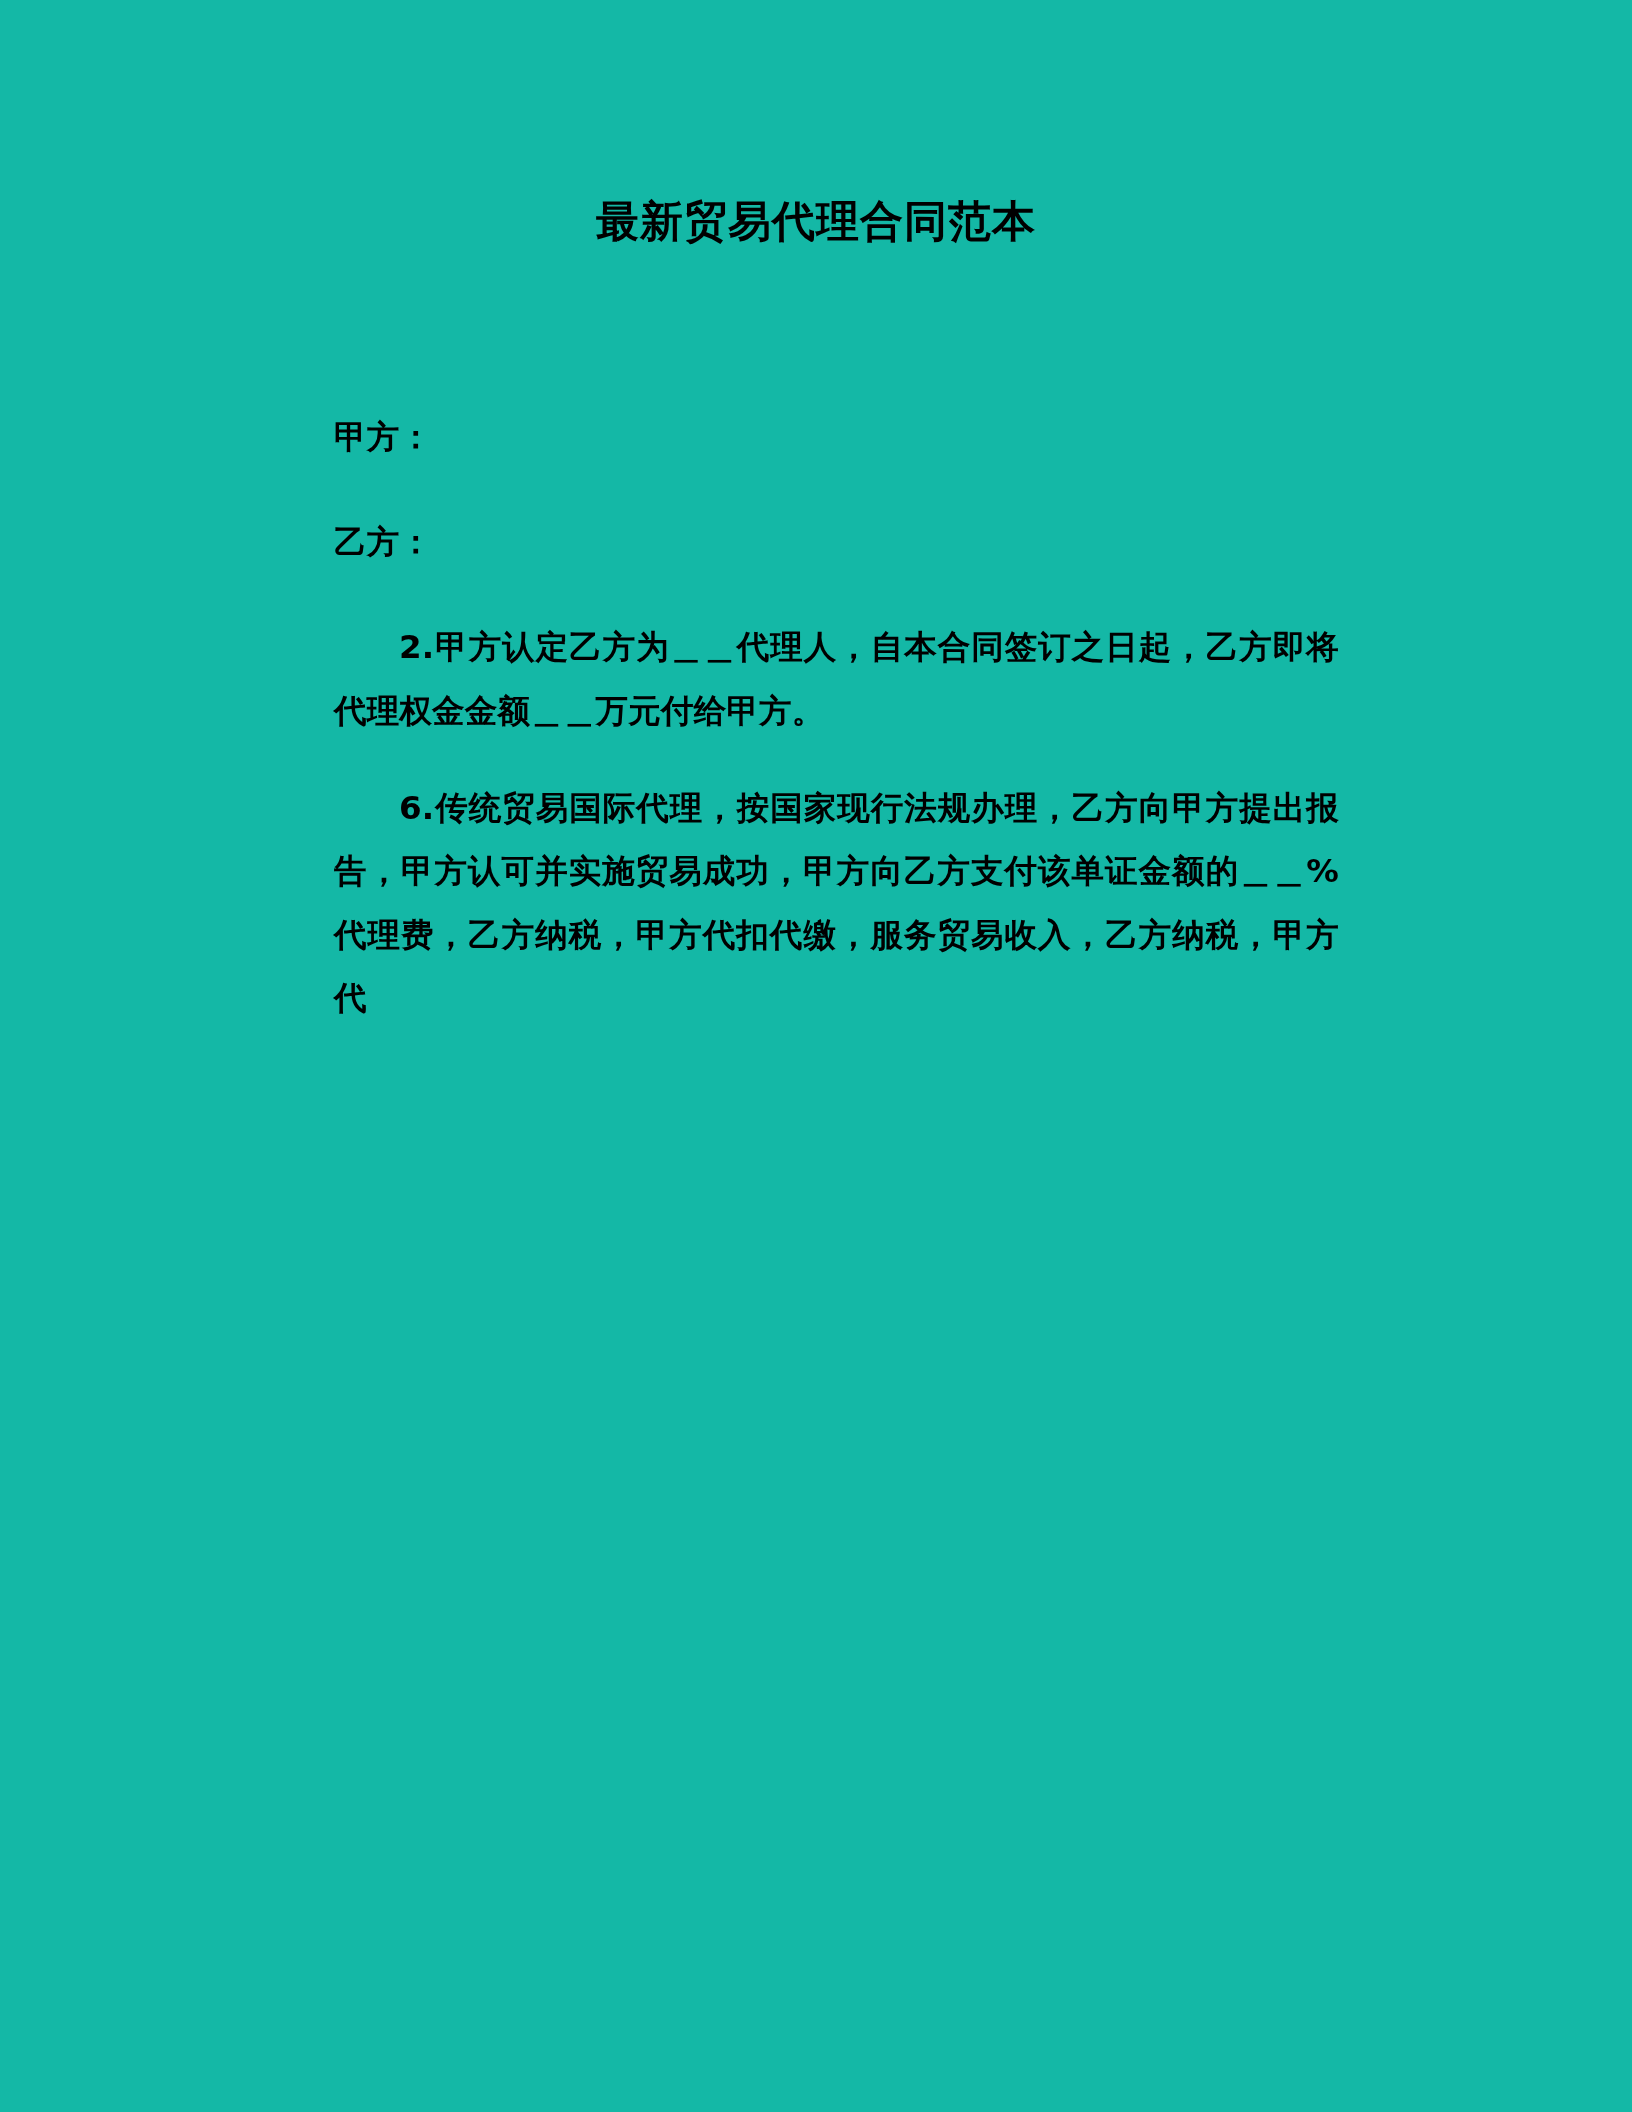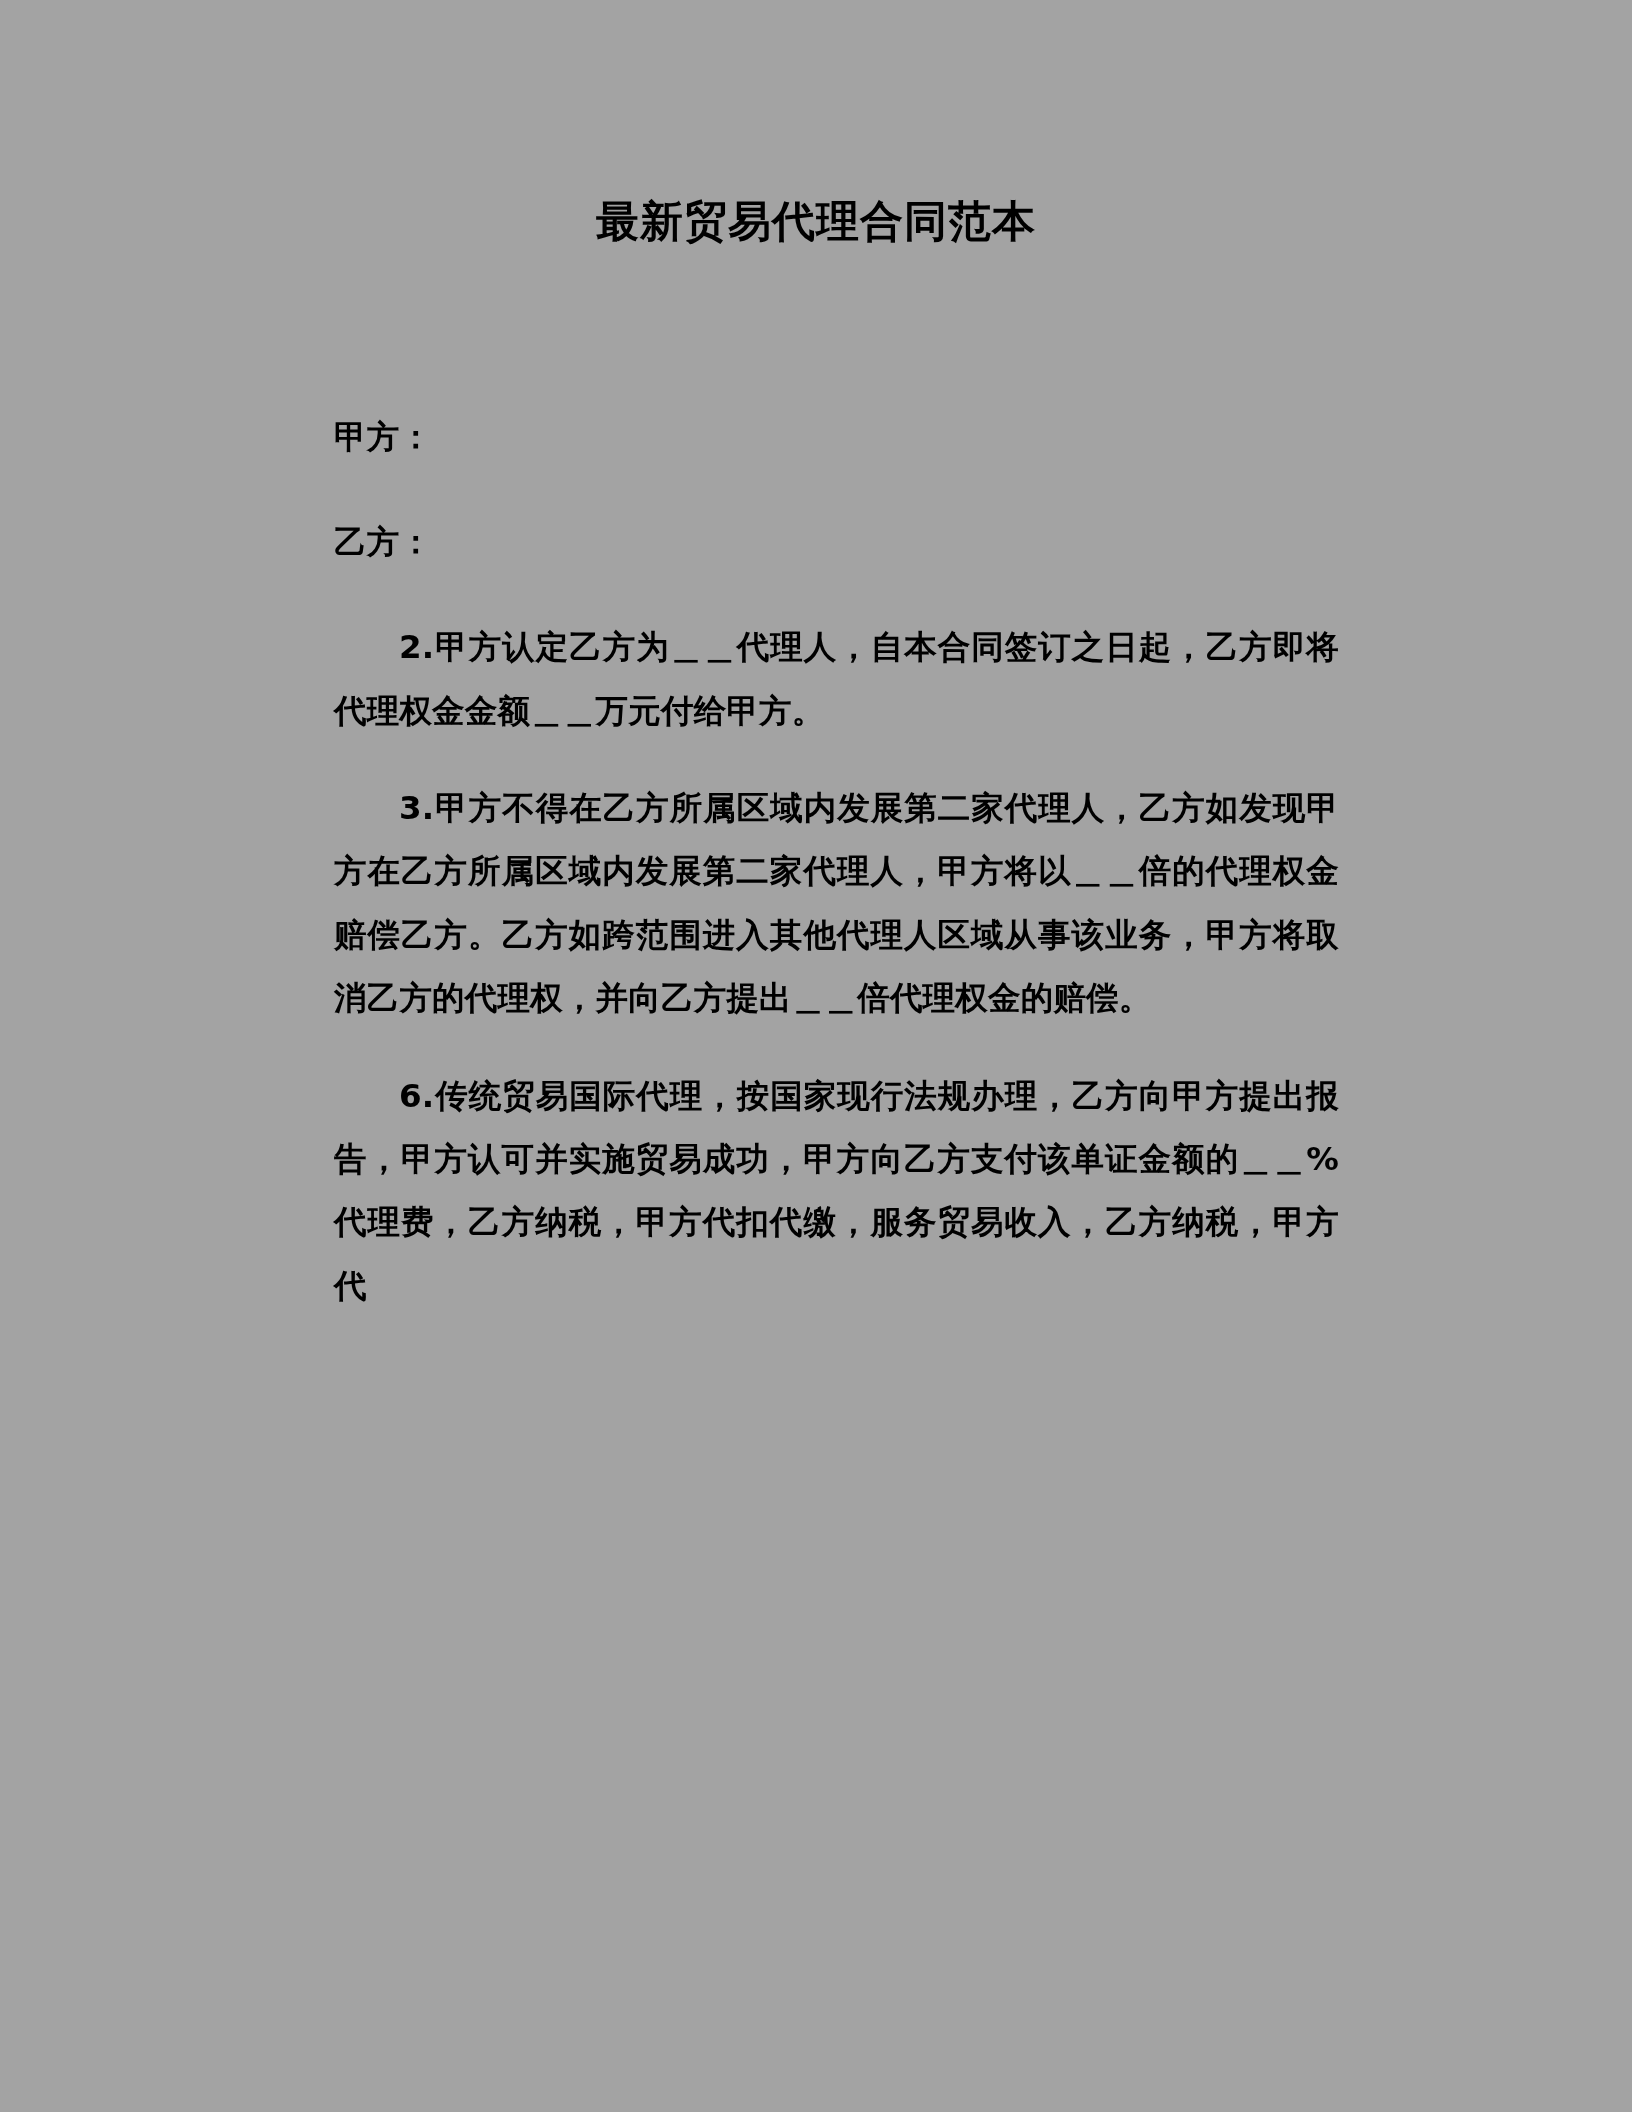--- a/index.html
+++ b/index.html
@@ -13,21 +13,21 @@
     font-family: "DejaVu Sans", "Liberation Sans", sans-serif;
     color: #000000;
     overflow: hidden;
   }
   .page {
     position: relative;
     width: 1632px;
     height: 2112px;
     box-sizing: border-box;
     padding: 0;
-    background: #a3a3a3;
+    background: #14b8a6;
   }
   .doc-title {
     margin: 0;
     padding-top: 196px;
     text-align: center;
     font-size: 43px;
     font-weight: bold;
     letter-spacing: 1px;
     line-height: 1.2;
   }
@@ -60,16 +60,15 @@
 </style>
 </head>
 <body>
 
 <div class="page">
   <h1 class="doc-title">最新贸易代理合同范本</h1>
   <div class="body-block">
     <p class="para field">甲方：</p>
     <p class="para field">乙方：</p>
     <p class="para indent spaced">2.甲方认定乙方为＿＿代理人，自本合同签订之日起，乙方即将代理权金金额＿＿万元付给甲方。</p>
-    <p class="para indent spaced">3.甲方不得在乙方所属区域内发展第二家代理人，乙方如发现甲方在乙方所属区域内发展第二家代理人，甲方将以＿＿倍的代理权金赔偿乙方。乙方如跨范围进入其他代理人区域从事该业务，甲方将取消乙方的代理权，并向乙方提出＿＿倍代理权金的赔偿。</p>
     <p class="para indent">6.传统贸易国际代理，按国家现行法规办理，乙方向甲方提出报告，甲方认可并实施贸易成功，甲方向乙方支付该单证金额的＿＿%代理费，乙方纳税，甲方代扣代缴，服务贸易收入，乙方纳税，甲方代</p>
   </div>
 </div>
 
 </body></html>

